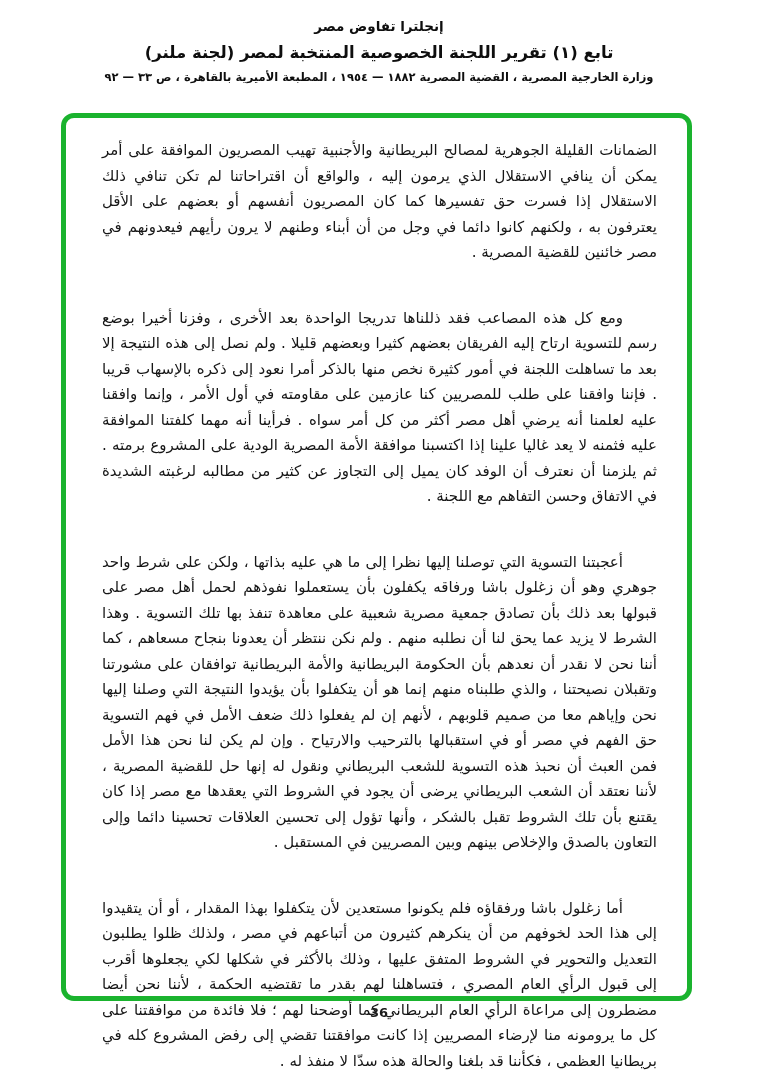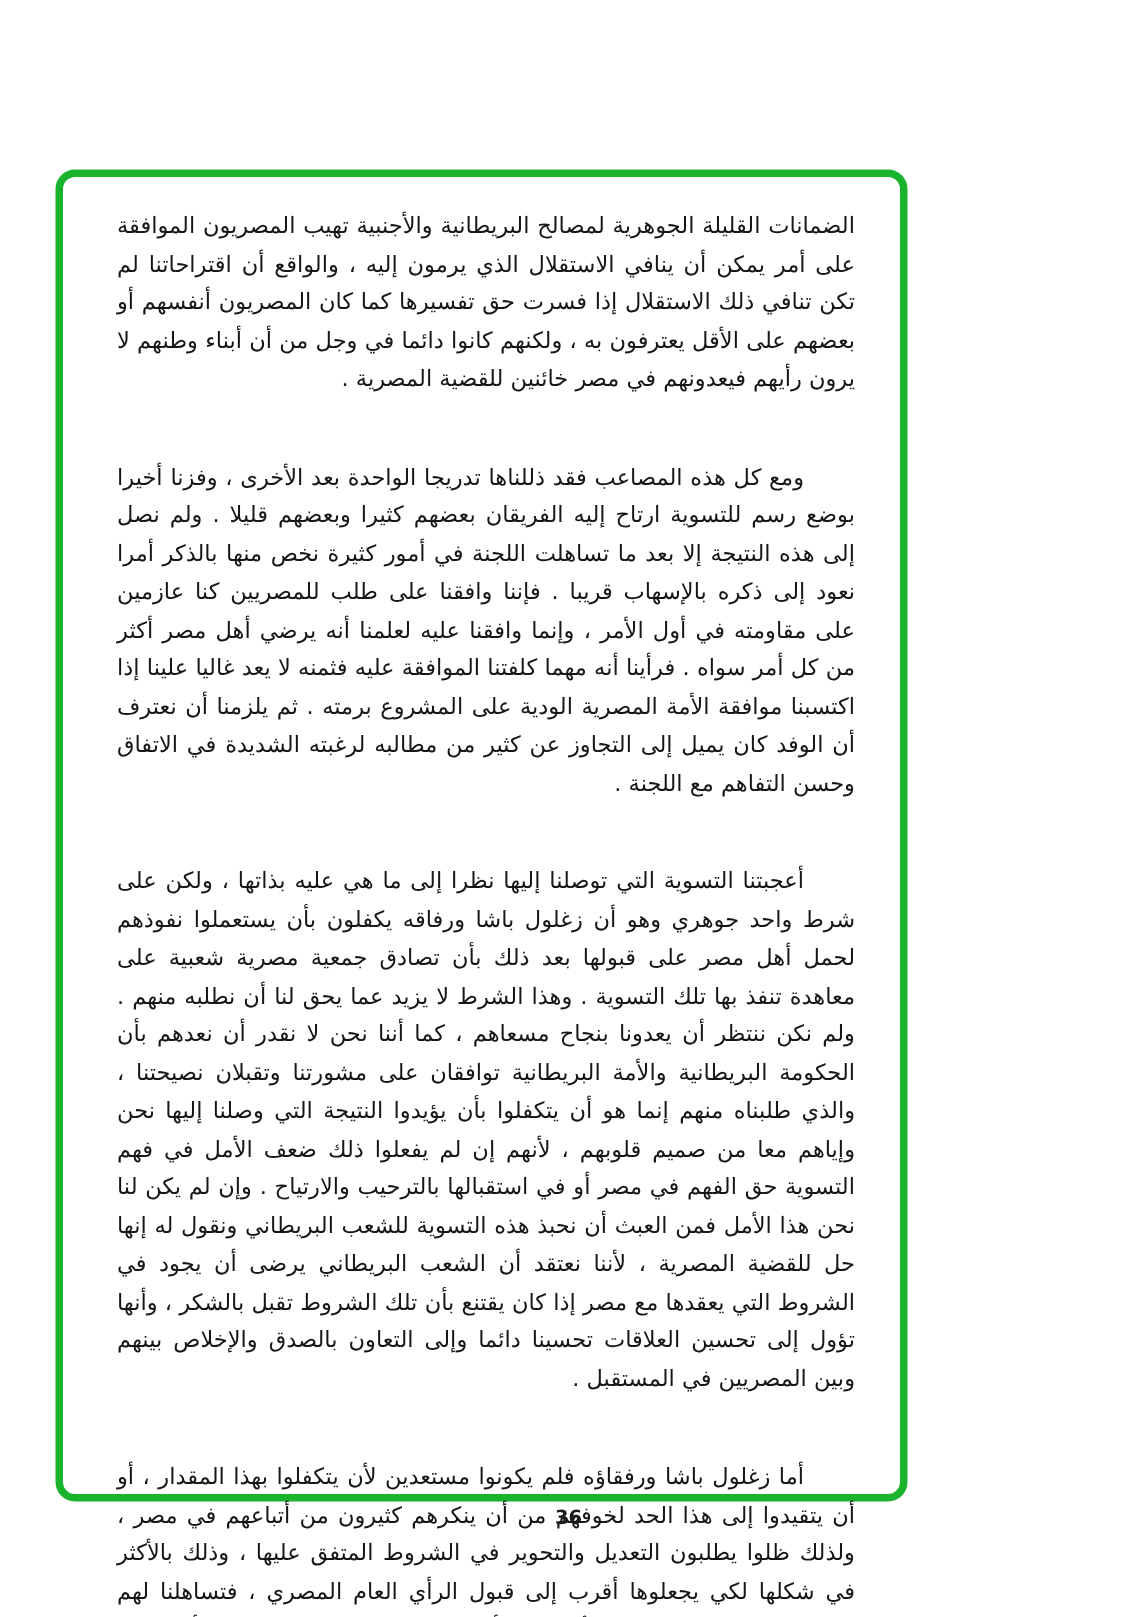--- a/index.html
+++ b/index.html
@@ -34,22 +34,22 @@
     margin-bottom: 8px;
   }
   .doc-header .h3 {
     font-size: 11.5px;
     font-weight: bold;
   }
 
   
   .green-box {
     position: absolute;
-    left: 37px; top: 113px;
-    width: 568px; height: 888px;
+    left: 61px; top: 113px;
+    width: 631px; height: 888px;
     border: 5px solid #1ab32e;
     border-radius: 13px;
     background: #ffffff;
   }
 
   
   .body-text {
     direction: rtl;
     text-align: justify;
     padding: 20px 30px 0 36px;
@@ -69,20 +69,25 @@
     font-size: 13px;
     font-weight: bold;
     color: #1c1c1c;
   }
 </style>
 </head>
 <body>
 
 <div class="page">
 
+  <header class="doc-header">
+    <div class="h1">إنجلترا تفاوض مصر</div>
+    <div class="h2">تابع (١) تقرير اللجنة الخصوصية المنتخبة لمصر (لجنة ملنر)</div>
+    <div class="h3">وزارة الخارجية المصرية ، القضية المصرية ١٨٨٢ — ١٩٥٤ ، المطبعة الأميرية بالقاهرة ، ص ٣٣ — ٩٢</div>
+  </header>
 
   <div class="green-box">
     <div class="body-text">
       <p class="para">الضمانات القليلة الجوهرية لمصالح البريطانية والأجنبية تهيب المصريون الموافقة على أمر يمكن أن ينافي الاستقلال الذي يرمون إليه ، والواقع أن اقتراحاتنا لم تكن تنافي ذلك الاستقلال إذا فسرت حق تفسيرها كما كان المصريون أنفسهم أو بعضهم على الأقل يعترفون به ، ولكنهم كانوا دائما في وجل من أن أبناء وطنهم لا يرون رأيهم فيعدونهم في مصر خائنين للقضية المصرية .</p>
       <p class="para indent">ومع كل هذه المصاعب فقد ذللناها تدريجا الواحدة بعد الأخرى ، وفزنا أخيرا بوضع رسم للتسوية ارتاح إليه الفريقان بعضهم كثيرا وبعضهم قليلا . ولم نصل إلى هذه النتيجة إلا بعد ما تساهلت اللجنة في أمور كثيرة نخص منها بالذكر أمرا نعود إلى ذكره بالإسهاب قريبا . فإننا وافقنا على طلب للمصريين كنا عازمين على مقاومته في أول الأمر ، وإنما وافقنا عليه لعلمنا أنه يرضي أهل مصر أكثر من كل أمر سواه . فرأينا أنه مهما كلفتنا الموافقة عليه فثمنه لا يعد غاليا علينا إذا اكتسبنا موافقة الأمة المصرية الودية على المشروع برمته . ثم يلزمنا أن نعترف أن الوفد كان يميل إلى التجاوز عن كثير من مطالبه لرغبته الشديدة في الاتفاق وحسن التفاهم مع اللجنة .</p>
       <p class="para indent">أعجبتنا التسوية التي توصلنا إليها نظرا إلى ما هي عليه بذاتها ، ولكن على شرط واحد جوهري وهو أن زغلول باشا ورفاقه يكفلون بأن يستعملوا نفوذهم لحمل أهل مصر على قبولها بعد ذلك بأن تصادق جمعية مصرية شعبية على معاهدة تنفذ بها تلك التسوية . وهذا الشرط لا يزيد عما يحق لنا أن نطلبه منهم . ولم نكن ننتظر أن يعدونا بنجاح مسعاهم ، كما أننا نحن لا نقدر أن نعدهم بأن الحكومة البريطانية والأمة البريطانية توافقان على مشورتنا وتقبلان نصيحتنا ، والذي طلبناه منهم إنما هو أن يتكفلوا بأن يؤيدوا النتيجة التي وصلنا إليها نحن وإياهم معا من صميم قلوبهم ، لأنهم إن لم يفعلوا ذلك ضعف الأمل في فهم التسوية حق الفهم في مصر أو في استقبالها بالترحيب والارتياح . وإن لم يكن لنا نحن هذا الأمل فمن العبث أن نحبذ هذه التسوية للشعب البريطاني ونقول له إنها حل للقضية المصرية ، لأننا نعتقد أن الشعب البريطاني يرضى أن يجود في الشروط التي يعقدها مع مصر إذا كان يقتنع بأن تلك الشروط تقبل بالشكر ، وأنها تؤول إلى تحسين العلاقات تحسينا دائما وإلى التعاون بالصدق والإخلاص بينهم وبين المصريين في المستقبل .</p>
       <p class="para indent">أما زغلول باشا ورفقاؤه فلم يكونوا مستعدين لأن يتكفلوا بهذا المقدار ، أو أن يتقيدوا إلى هذا الحد لخوفهم من أن ينكرهم كثيرون من أتباعهم في مصر ، ولذلك ظلوا يطلبون التعديل والتحوير في الشروط المتفق عليها ، وذلك بالأكثر في شكلها لكي يجعلوها أقرب إلى قبول الرأي العام المصري ، فتساهلنا لهم بقدر ما تقتضيه الحكمة ، لأننا نحن أيضا مضطرون إلى مراعاة الرأي العام البريطاني كما أوضحنا لهم ؛ فلا فائدة من موافقتنا على كل ما يرومونه منا لإرضاء المصريين إذا كانت موافقتنا تقضي إلى رفض المشروع كله في بريطانيا العظمى ، فكأننا قد بلغنا والحالة هذه سدّا لا منفذ له .</p>
     </div>
   </div>
 

